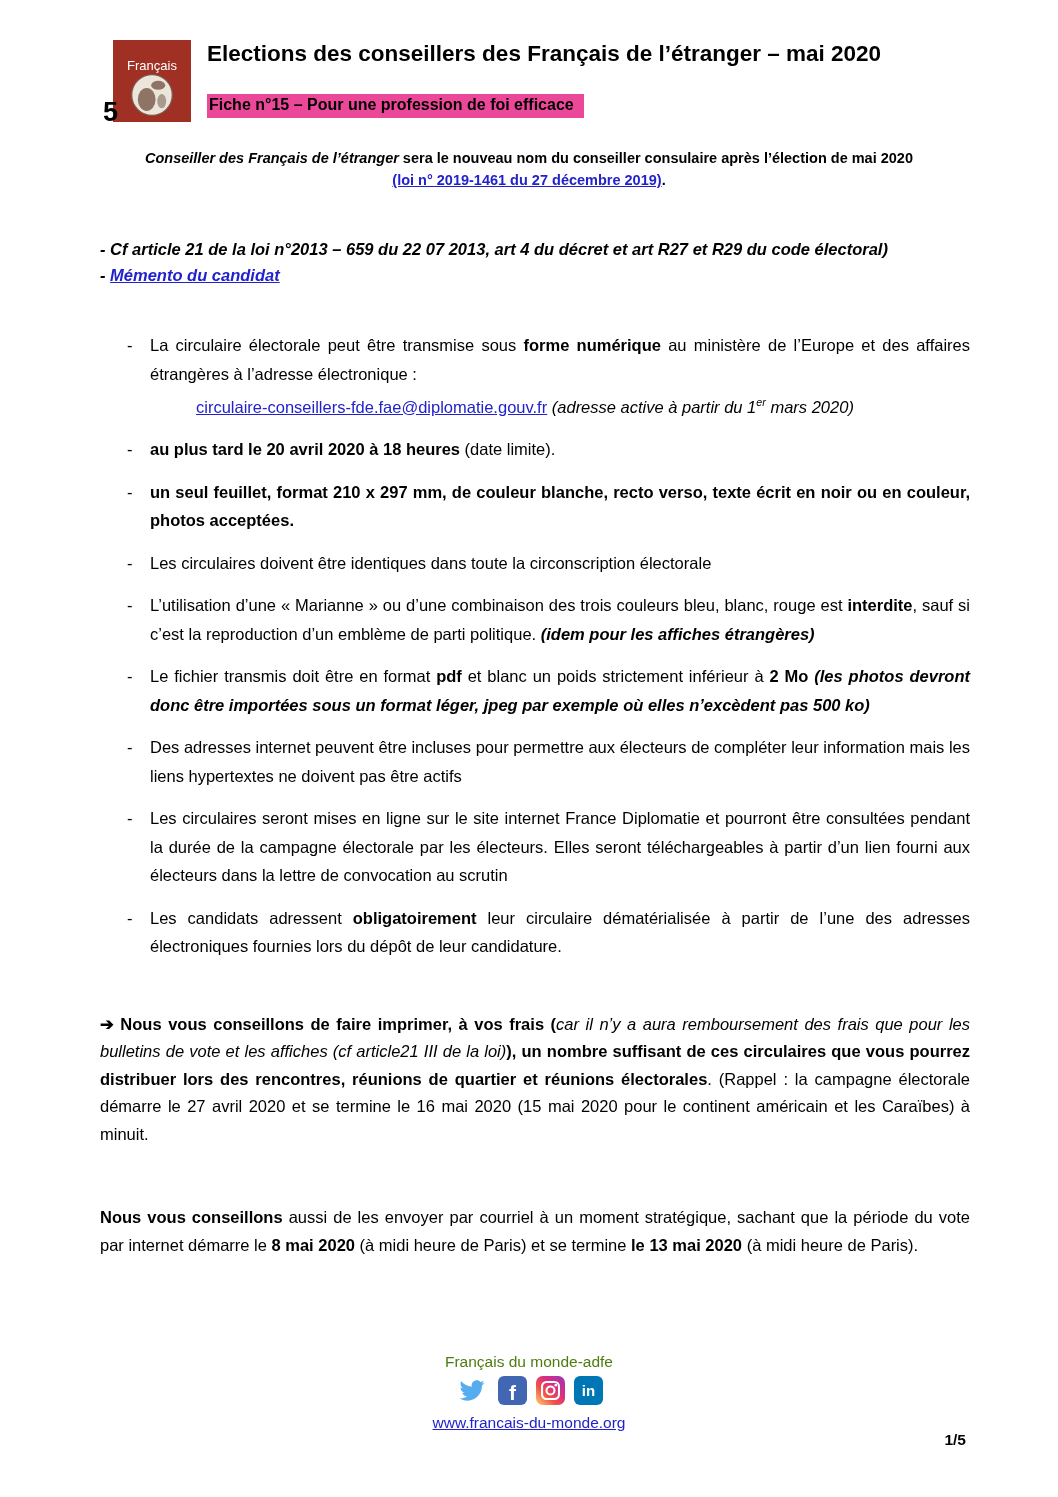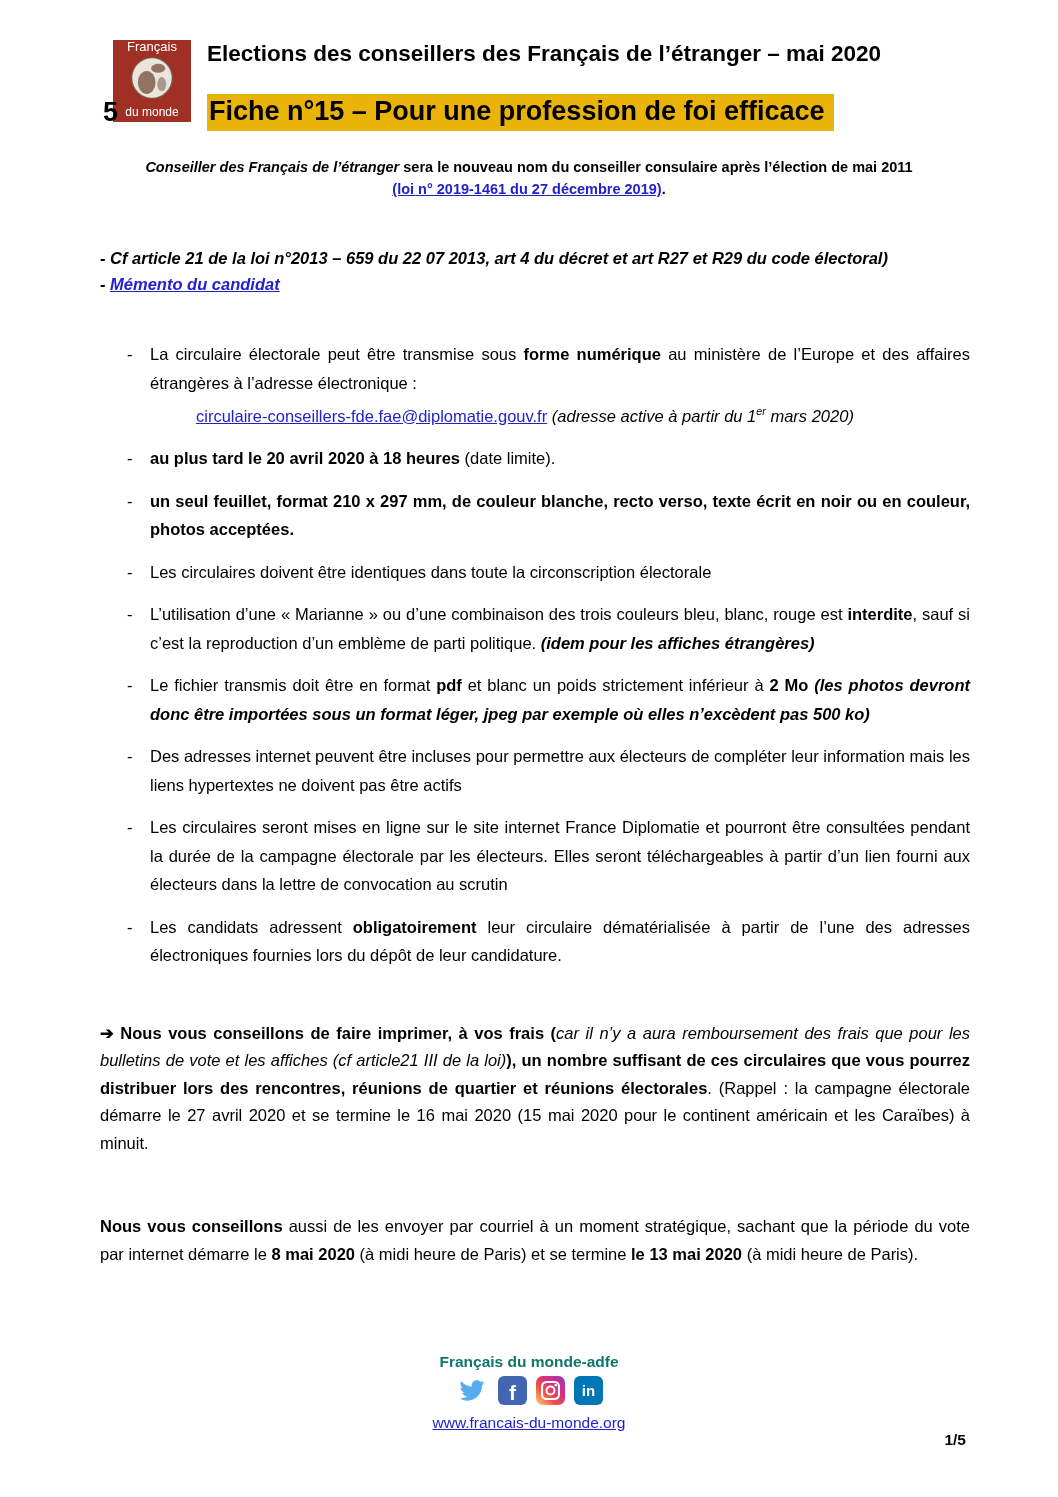--- a/index.html
+++ b/index.html
@@ -12,33 +12,33 @@
     font-family:"Liberation Sans", sans-serif;
     color:#000;
     overflow:hidden;
   }
   
   .header { display:flex; align-items:flex-start; padding:40px 88px 0 113px; }
   .logo-wrap { position:relative; flex:none; width:78px; }
   .logo {
     width:78px; height:82px; background:#a03024; color:#fff;
     display:flex; flex-direction:column; align-items:center; justify-content:space-between;
-    padding:0 2px 4px 2px;
+    padding:19px 2px 4px 2px;
   }
   .logo-line1 { font-size:13px; line-height:13px; }
   .logo-line2 { font-size:12px; line-height:12px; }
   .logo-overlay {
     position:absolute; left:-10px; bottom:-4px;
     font-size:27px; font-weight:bold; color:#000; line-height:27px;
   }
   .header-titles { margin-left:16px; padding-top:1px; }
   .doc-title { margin:0; font-size:22.5px; font-weight:bold; line-height:26px; }
   .doc-highlight {
     display:inline-block; margin-top:27px;
-    background:#eab308; font-size:27px; font-weight:bold;
+    background:#ec4899; font-size:16px; font-weight:bold;
     padding:2px 10px 4px 2px;
   }
   
   .note { margin:25px 70px 0 70px; text-align:center; font-size:14.5px; font-weight:bold; line-height:22px; }
   .refs { margin:45px 88px 16px 100px; font-size:16.5px; line-height:26px; }
   .sec-heading { margin:52px 88px 0 97px; font-size:20px; font-weight:bold; line-height:24px; }
   
   ul.bullets { list-style:none; margin:43px 88px 0 100px; padding:0; }
   ul.bullets li { display:flex; margin-bottom:14px; }
   .marker { flex:none; width:23px; margin-left:27px; font-size:16.5px; line-height:28.5px; }
@@ -48,21 +48,21 @@
   .closing-para { margin:56px 88px 0 100px; font-size:16.5px; line-height:27.5px; text-align:justify; }
   
   .b { font-weight:bold; }
   .i { font-style:italic; }
   .u { text-decoration:underline; }
   .sup { vertical-align:super; font-size:65%; }
   .indent { margin-left:46px; }
   a.lnk, .lnk { color:#2222cc; text-decoration:underline; cursor:pointer; }
   
   .footer { position:absolute; left:0; right:0; top:1353px; text-align:center; }
-  .footer-title { color:#0f766e; font-weight:bold; font-size:15.5px; }
+  .footer-title { color:#4d7c0f; font-weight:normal; font-size:15.5px; }
   .social-row { margin-top:5px; display:flex; justify-content:center; align-items:center; gap:9px; }
   .icon-box {
     width:29px; height:29px; border-radius:6px;
     display:flex; align-items:center; justify-content:center;
     color:#fff; font-weight:bold; cursor:pointer;
   }
   .icon-twitter { background:none; width:34px; }
   .icon-facebook { background:#4267b2; font-size:21px; padding-top:4px; }
   .icon-linkedin { background:#0077b5; font-size:15px; letter-spacing:0; }
   .footer-link { display:inline-block; margin-top:9px; font-size:15.5px; }
@@ -88,21 +88,21 @@
         <span class="logo-line2">du monde</span>
       </div>
       <span class="logo-overlay">5</span>
     </div>
     <div class="header-titles">
       <h1 class="doc-title">Elections des conseillers des Français de l’étranger – mai 2020</h1>
       <div class="doc-highlight">Fiche n°15 – Pour une profession de foi efficace</div>
     </div>
   </div>
 
-  <p class="note"><span class="i">Conseiller des Français de l’étranger</span><span> sera le nouveau nom du conseiller consulaire après l’élection de mai 2011</span><br><a href="#" class="lnk u">(loi n° 2019-1461 du 27 décembre 2019)</a><span>.</span></p>
+  <p class="note"><span class="i">Conseiller des Français de l’étranger</span><span> sera le nouveau nom du conseiller consulaire après l’élection de mai 2020</span><br><a href="#" class="lnk u">(loi n° 2019-1461 du 27 décembre 2019)</a><span>.</span></p>
 
   <p class="refs"><span class="b i">- Cf article 21 de la loi n°2013 – 659 du 22 07 2013, art 4 du décret et art R27 et R29 du code électoral)</span><br><span class="b i">- </span><a href="#" class="lnk b i u">Mémento du candidat</a></p>
 
 
   <ul class="bullets" id="bullets">
       <li>
       <span class="marker">-</span>
       <span class="btext"><span>La circulaire électorale peut être transmise sous </span><span class="b">forme numérique</span><span> au ministère de l’Europe et des affaires étrangères à l’adresse électronique :</span><br><a href="#" class="lnk u indent">circulaire-conseillers-fde.fae@diplomatie.gouv.fr</a><span> </span><span class="i">(adresse active à partir du 1</span><span class="i sup">er</span><span class="i"> mars 2020)</span></span>
     </li>
       <li>

